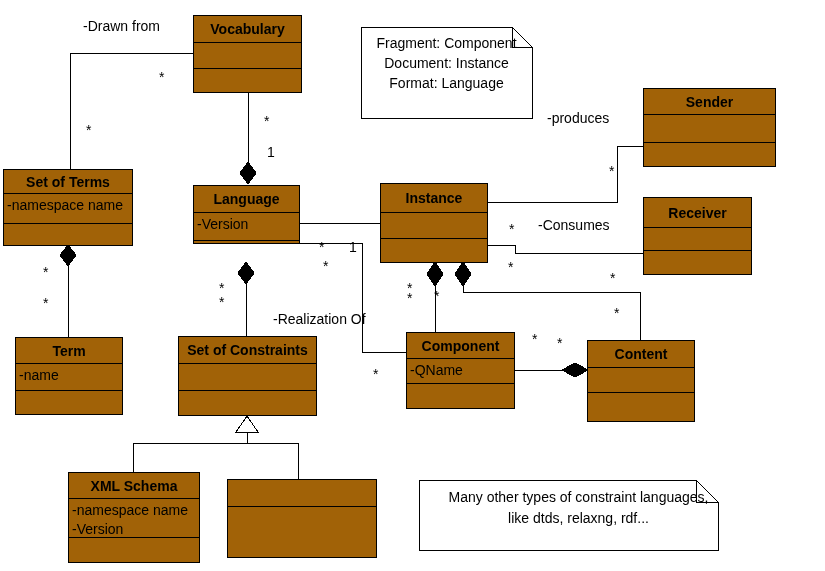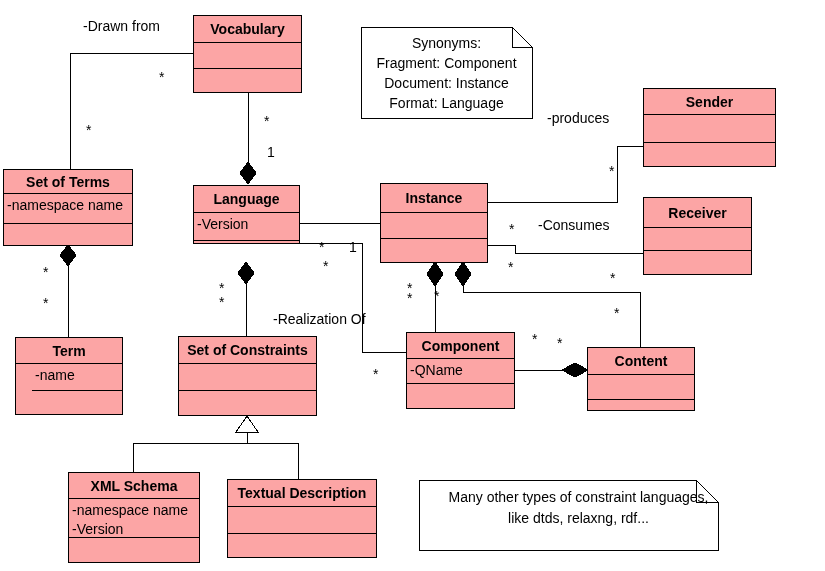--- a/index.html
+++ b/index.html
@@ -4,21 +4,21 @@
 <style>
   html, body { margin: 0; padding: 0; background: #ffffff; }
   #diagram {
     position: relative; width: 825px; height: 571px;
     background: #ffffff; color: #000;
     font-family: "Liberation Sans", sans-serif; overflow: hidden;
   }
   #connector-svg { position: absolute; left: 0; top: 0; z-index: 1; shape-rendering: crispEdges; }
   .uml-class {
     position: absolute; box-sizing: border-box; border: 1px solid #000;
-    background: #fca5a5; display: flex; flex-direction: column; z-index: 2;
+    background: #a16207; display: flex; flex-direction: column; z-index: 2;
   }
   .uml-class .title {
     box-sizing: border-box; border-bottom: 1px solid #000;
     font-weight: bold; font-size: 14px;
     display: flex; align-items: center; justify-content: center;
     white-space: nowrap; overflow: hidden;
   }
   .uml-class .attrs {
     box-sizing: border-box; border-bottom: 1px solid #000;
     font-size: 14px; line-height: 19px; padding: 2px 0 0 3px;
@@ -63,21 +63,20 @@
       <polygon points="435,262 443,274 435,286 427,274" fill="#000000" stroke="#000000"></polygon>
       <polygon points="463,262 471,274 463,286 455,274" fill="#000000" stroke="#000000"></polygon>
       <polygon points="562,370 575,363 588,370 575,377" fill="#000000" stroke="#000000"></polygon>
       <polygon points="247,416 236,432 258,432" fill="#ffffff" stroke="#000000" stroke-width="1"></polygon>
       <polygon points="361,27 512,27 532,47 532,118 361,118" fill="#ffffff" stroke="#000000" stroke-width="1"></polygon>
       <polyline points="512,27 512,47 532,47" fill="none" stroke="#000000" stroke-width="1"></polyline>
       <polygon points="419,480 696,480 718,502 718,550 419,550" fill="#ffffff" stroke="#000000" stroke-width="1"></polygon>
       <polyline points="696,480 696,502 718,502" fill="none" stroke="#000000" stroke-width="1"></polyline>
     </svg>
 <div class="note-text" style="left: 361px; top: 33px; width: 171px; line-height: 20px;">
-      <div>Synonyms:</div>
       <div>Fragment: Component</div>
       <div>Document: Instance</div>
       <div>Format: Language</div>
     </div>
     <div class="note-text" style="left: 429px; top: 487px; width: 299px; line-height: 21px;">
       <div>Many other types of constraint languages,</div>
       <div>like dtds, relaxng, rdf...</div>
     </div>
     <div class="uml-class" style="left: 193px; top: 15px; width: 109px; height: 78px;">
       <div class="title" style="height: 27px;">Vocabulary</div>
@@ -108,52 +107,51 @@
       <div class="attrs" style="height: 28px;"></div>
       <div class="ops"></div>
     </div>
     <div class="uml-class" style="left: 643px; top: 197px; width: 109px; height: 78px;">
       <div class="title" style="height: 30px;">Receiver</div>
       <div class="attrs" style="height: 23px;"></div>
       <div class="ops"></div>
     </div>
     <div class="uml-class" style="left: 15px; top: 337px; width: 108px; height: 78px;">
       <div class="title" style="height: 26px;">Term</div>
-      <div class="attrs" style="height: 27px; margin-left: 16px;">
+      <div class="attrs" style="height: 27px;">
         <div>-name</div>
       </div>
       <div class="ops"></div>
     </div>
     <div class="uml-class" style="left: 178px; top: 336px; width: 139px; height: 80px;">
       <div class="title" style="height: 27px;">Set of Constraints</div>
       <div class="attrs" style="height: 27px;"></div>
       <div class="ops"></div>
     </div>
     <div class="uml-class" style="left: 406px; top: 332px; width: 109px; height: 77px;">
       <div class="title" style="height: 26px;">Component</div>
       <div class="attrs" style="height: 25px;">
         <div>-QName</div>
       </div>
       <div class="ops"></div>
     </div>
-    <div class="uml-class" style="left: 587px; top: 347px; width: 108px; height: 64px; text-align: right;">
+    <div class="uml-class" style="left: 587px; top: 340px; width: 108px; height: 82px; text-align: right;">
       <div class="title" style="height: 27px;">Content</div>
       <div class="attrs" style="height: 25px;"></div>
       <div class="ops"></div>
     </div>
     <div class="uml-class" style="left: 68px; top: 472px; width: 132px; height: 91px;">
       <div class="title" style="height: 26px; text-align: center;">XML Schema</div>
       <div class="attrs" style="height: 39px;">
         <div>-namespace name</div>
         <div>-Version</div>
       </div>
       <div class="ops"></div>
     </div>
     <div class="uml-class" style="left: 227px; top: 479px; width: 150px; height: 79px;">
-      <div class="title" style="height: 27px;">Textual Description</div>
       <div class="attrs" style="height: 27px;"></div>
       <div class="ops"></div>
     </div>
     <div class="assoc-label" style="left: 83px; top: 18px;">-Drawn from</div>
     <div class="assoc-label" style="left: 547px; top: 110px;">-produces</div>
     <div class="assoc-label" style="left: 538px; top: 217px;">-Consumes</div>
     <div class="assoc-label" style="left: 273px; top: 311px;">-Realization Of</div>
     <div class="mult" style="left: 159px; top: 70px;">*</div>
     <div class="mult" style="left: 86px; top: 123px;">*</div>
     <div class="mult" style="left: 264px; top: 114px;">*</div>

